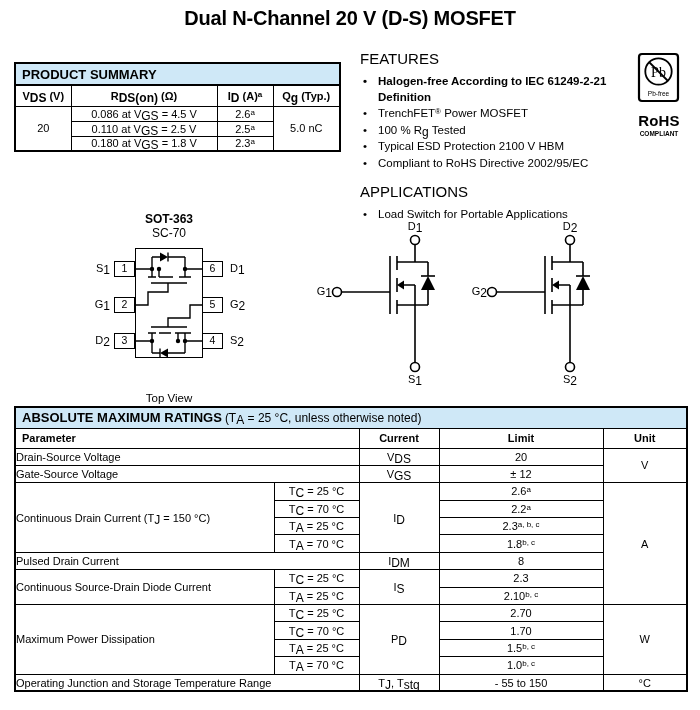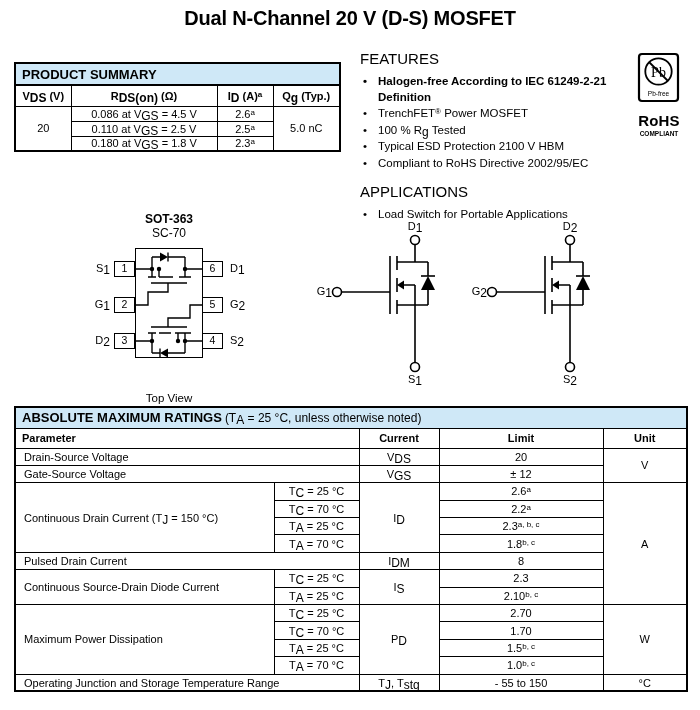--- a/index.html
+++ b/index.html
@@ -69,21 +69,21 @@
   .amr { position: absolute; left: 14px; top: 406px; width: 672px; border: 2px solid var(--ink);
     table-layout: fixed; }
   .amr th, .amr td { border: 1px solid var(--ink); font-size: 11px; padding: 0 2px; }
   .amr .bar { background: var(--hdr); text-align: left; height: 21px; padding-left: 6px;
     border-bottom: 1.5px solid var(--ink); font-weight: normal; }
   .amr .bar .t { font-size: 13px; font-weight: bold; }
   .amr .bar .n { font-size: 12px; }
   .amr .hd th { height: 20px; font-size: 11px; text-align: center; }
   .amr .hd .param-h { text-align: left; padding-left: 6px; }
   .amr td { height: 17.4px; text-align: center; }
-  .amr td.param { text-align: left; padding-left: 8px; }
+  .amr td.param { text-align: left; padding-left: 0; }
   .amr col.c-par { width: 259px; } .amr col.c-cond { width: 85px; } .amr col.c-sym { width: 80px; }
   .amr col.c-lim { width: 164px; } .amr col.c-unit { width: 84px; }
 </style>
 </head>
 <body>
 
 <div class="doc-title">Dual N-Channel 20 V (D-S) MOSFET</div>
 
 <table class="ps">
   <tbody>

